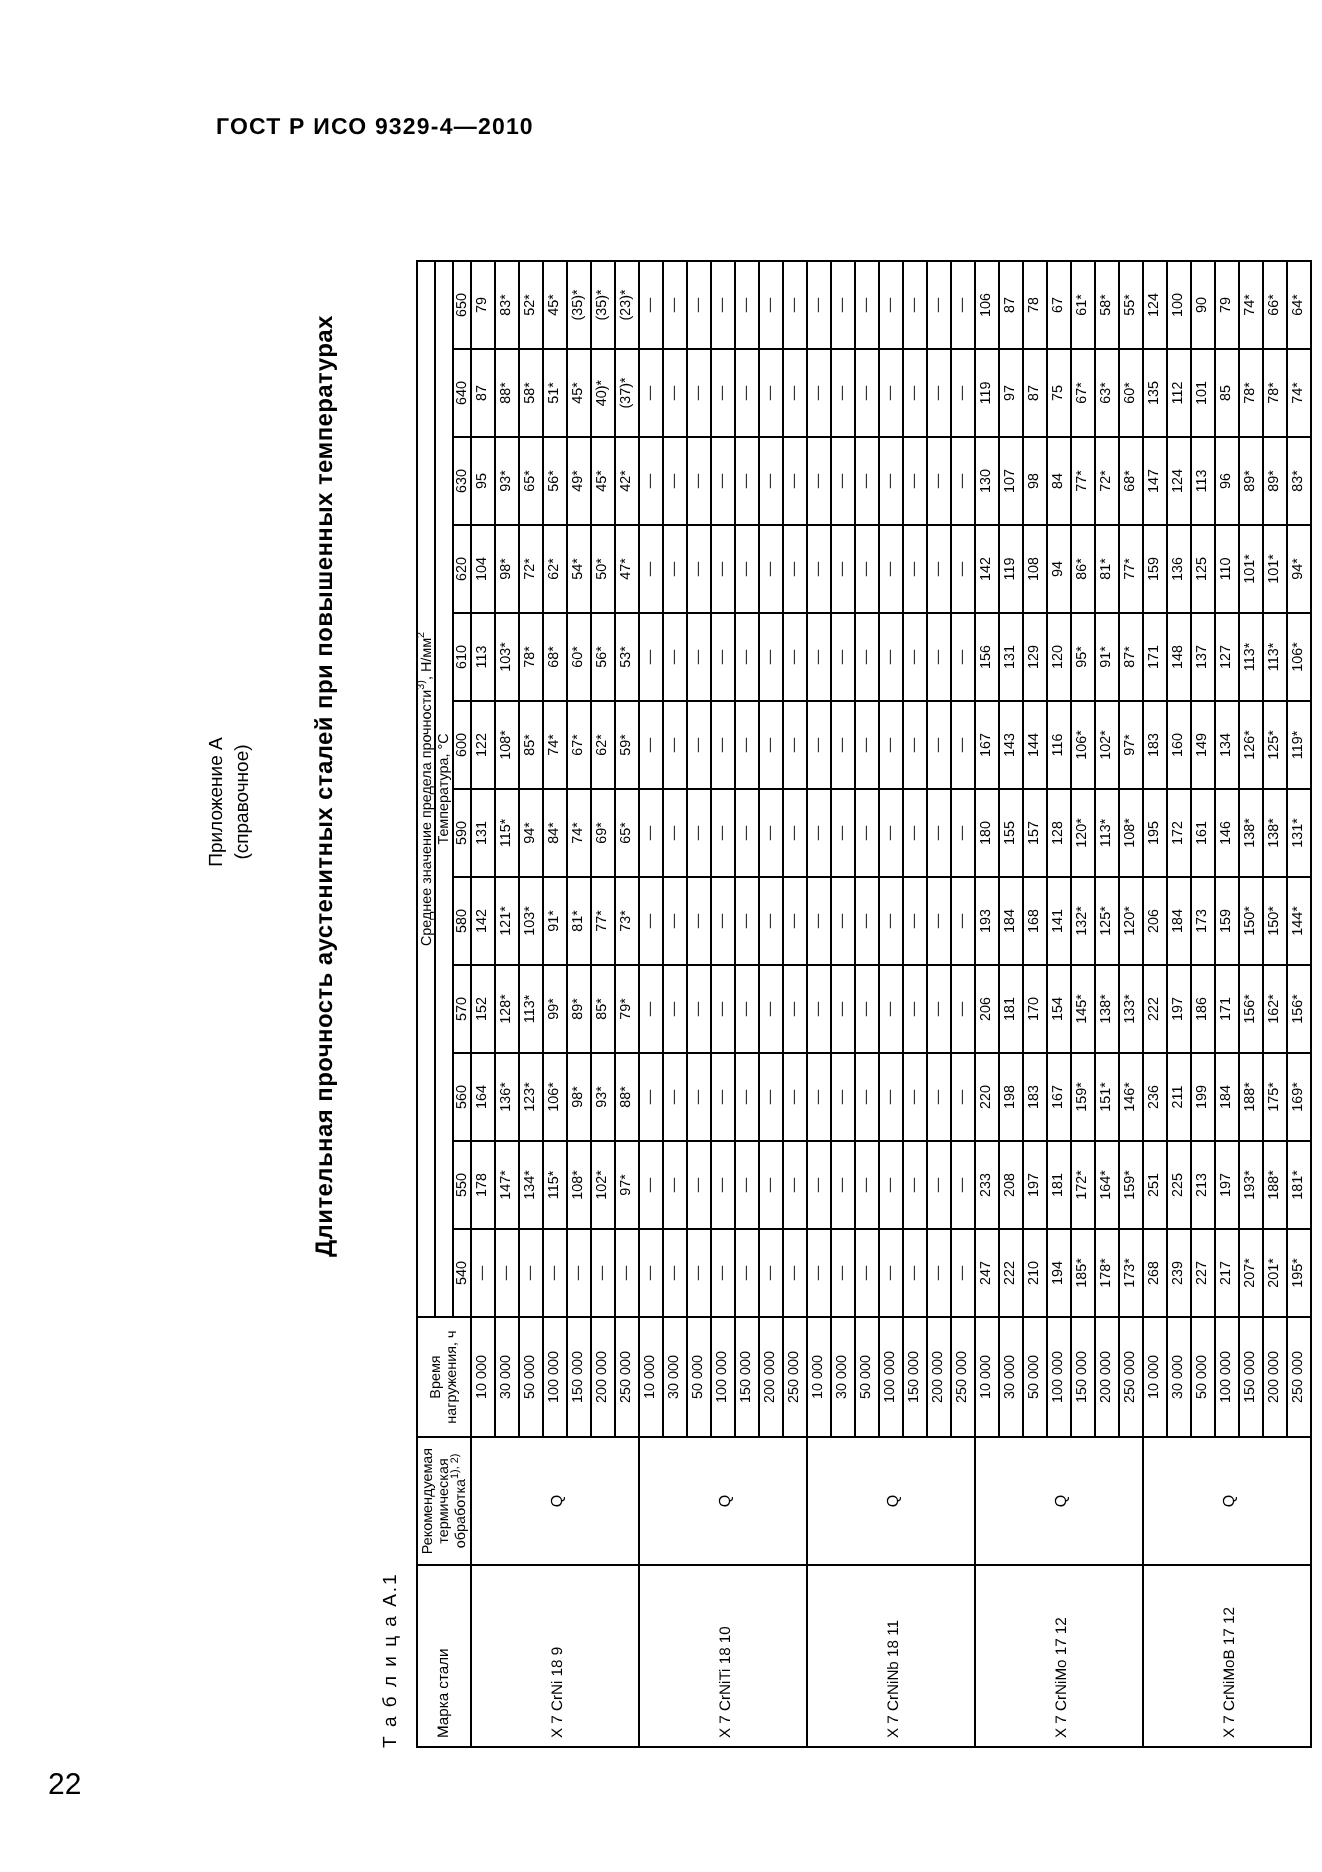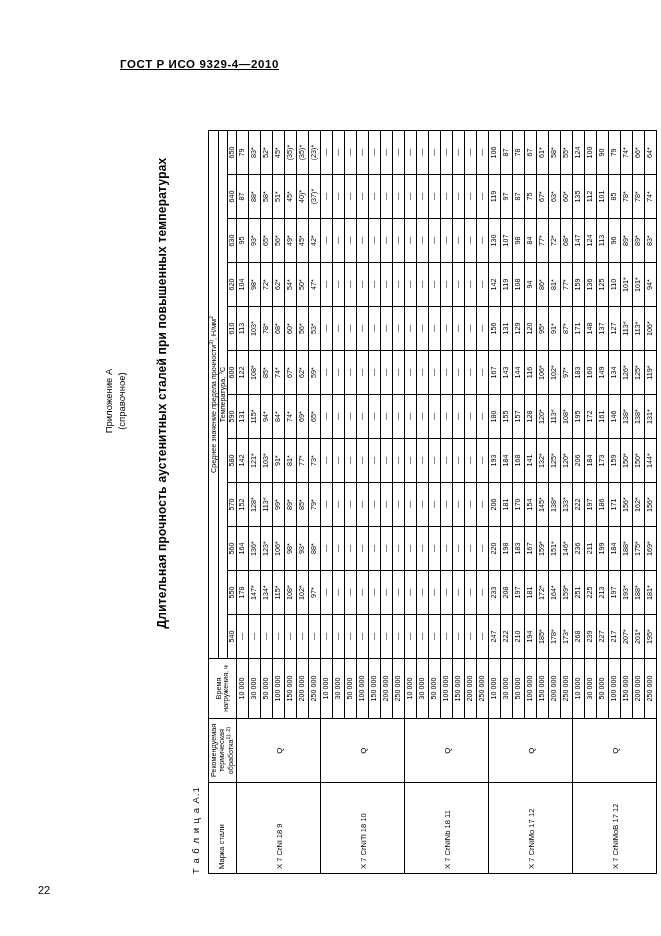--- a/index.html
+++ b/index.html
@@ -3,26 +3,26 @@
 <meta charset="utf-8">
 <style>
   html,body{margin:0;padding:0;}
   body{
     width:661px;height:936px;background:#ffffff;
     font-family:"Liberation Sans", sans-serif;
     color:#000;overflow:hidden;position:relative;
   }
   .page{position:absolute;inset:0;}
   .std-header{
-    position:absolute;left:120px;top:58px;
-    font-size:11.5px;letter-spacing:.6px;font-weight:bold;text-decoration:underline;
+    position:absolute;left:108px;top:58px;
+    font-size:11.5px;letter-spacing:.6px;font-weight:bold;
   }
   .page-num{
-    position:absolute;left:38px;top:884px;
-    font-size:11px;
+    position:absolute;left:24px;top:884px;
+    font-size:15px;
   }
   
   .rot{
     position:absolute;
     left:0;top:0;
     width:936px;height:661px;
     transform-origin:0 0;
     transform:rotate(-90deg) translate(-936px,0);
   }
   .annex{

